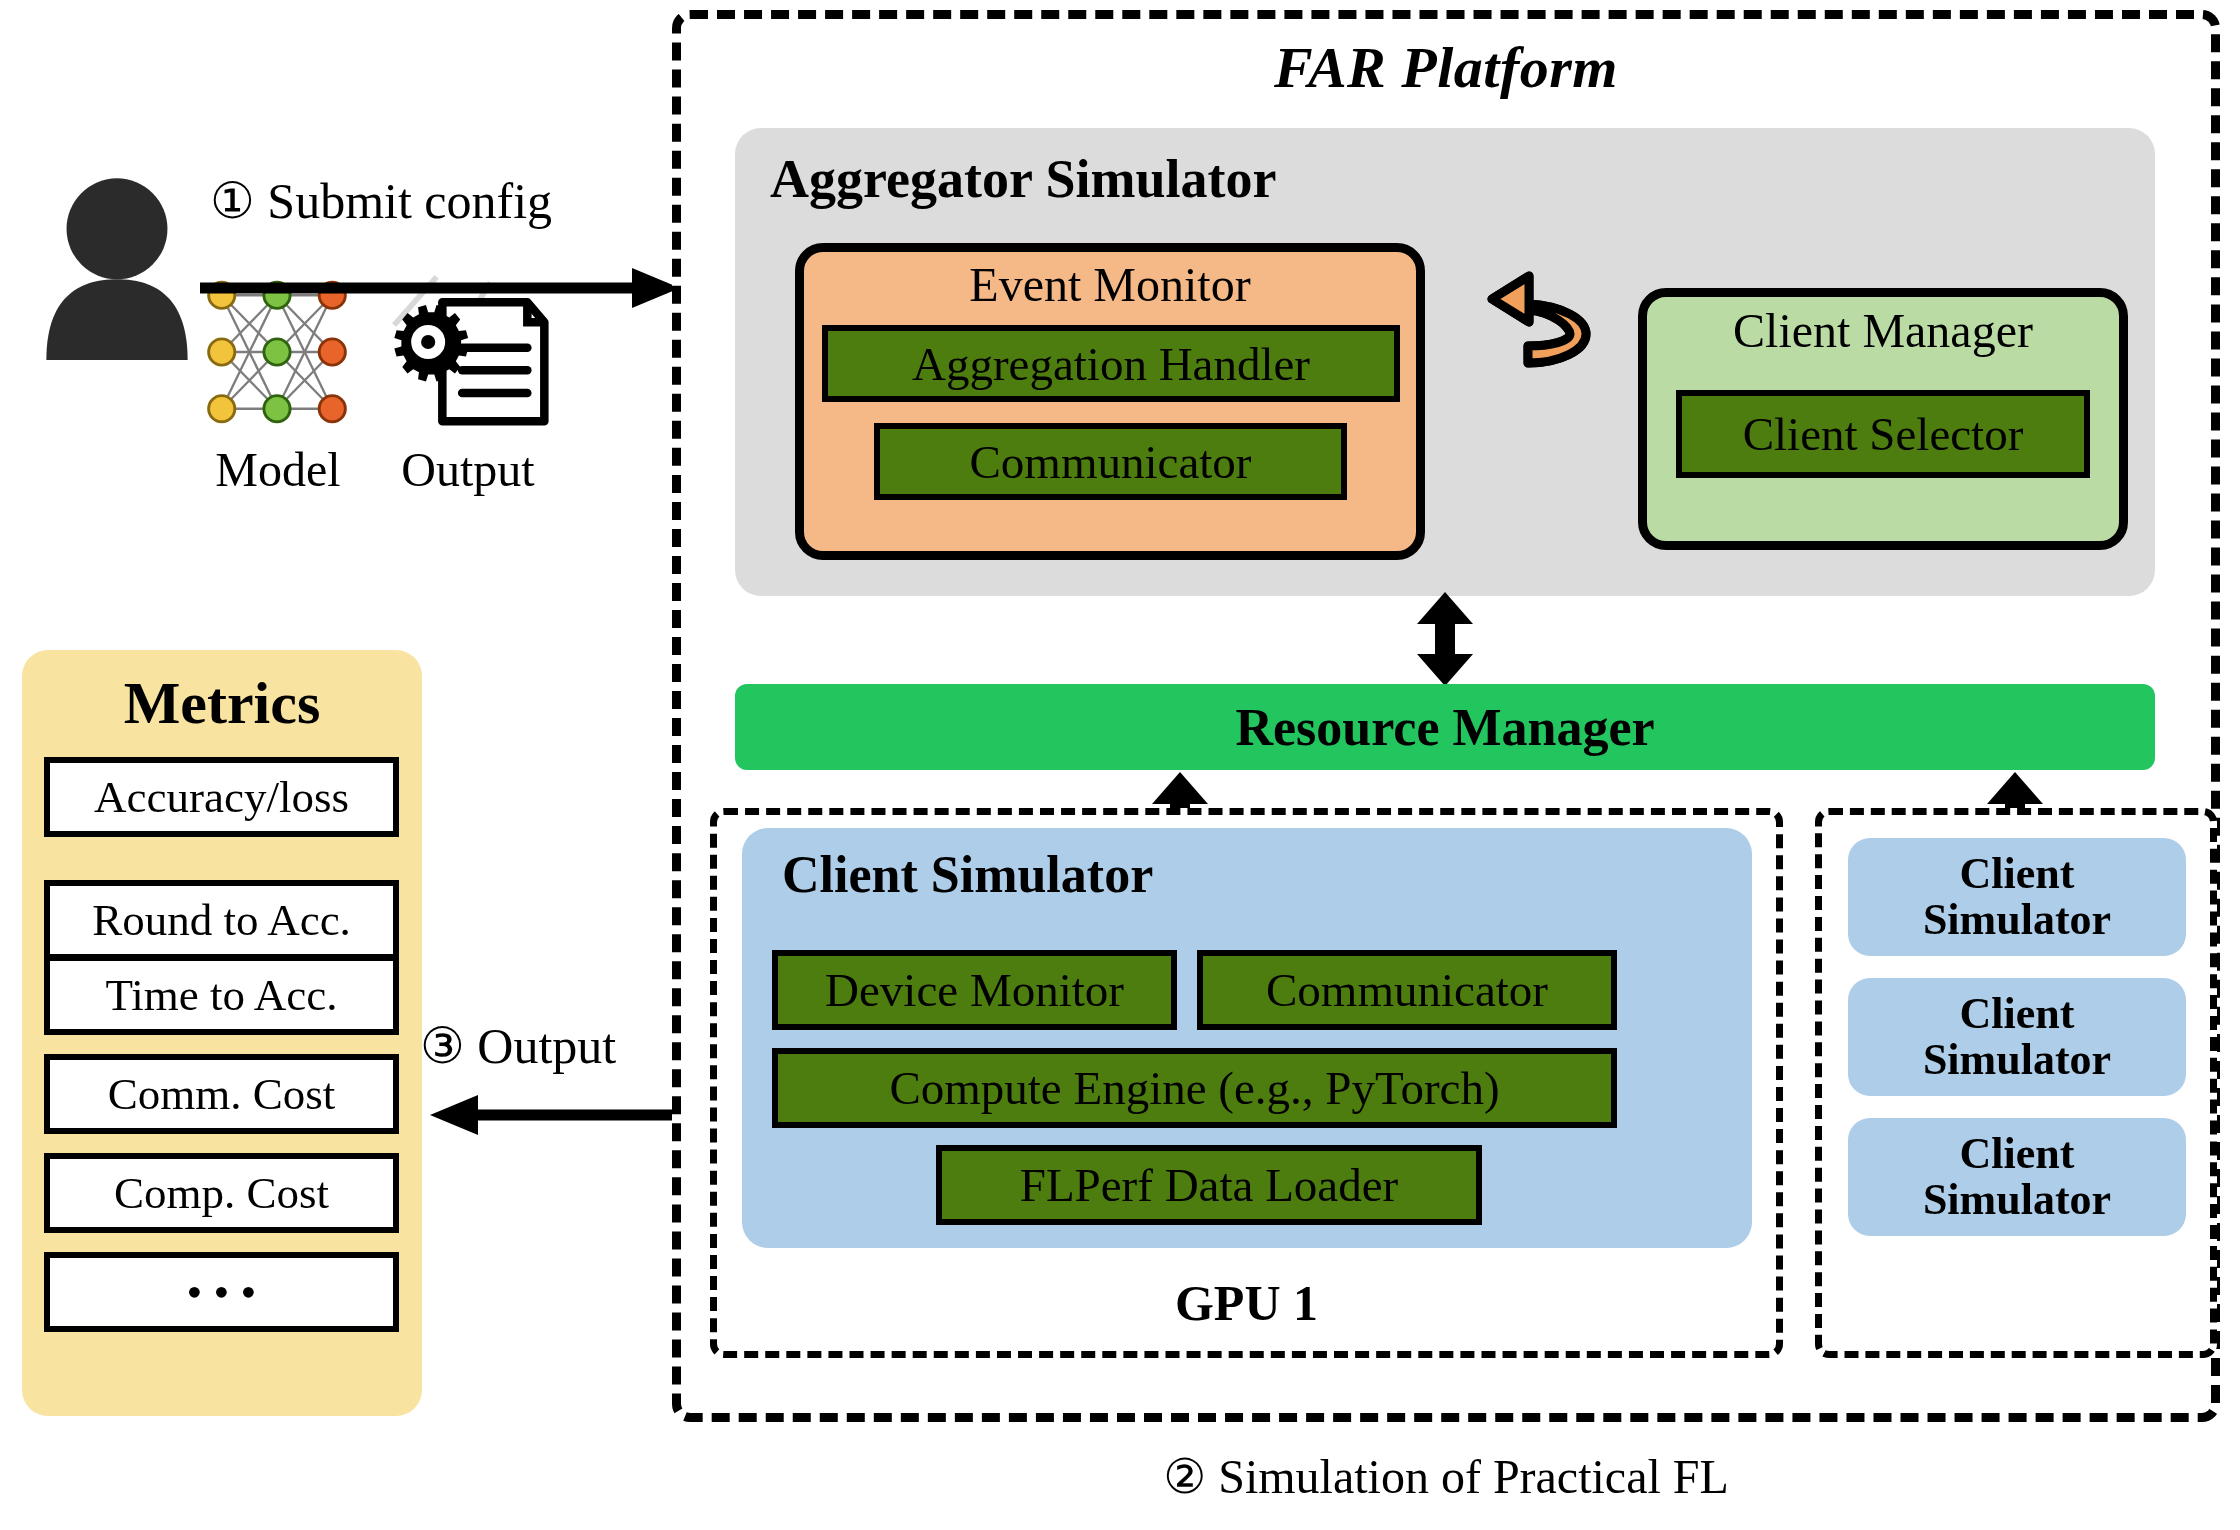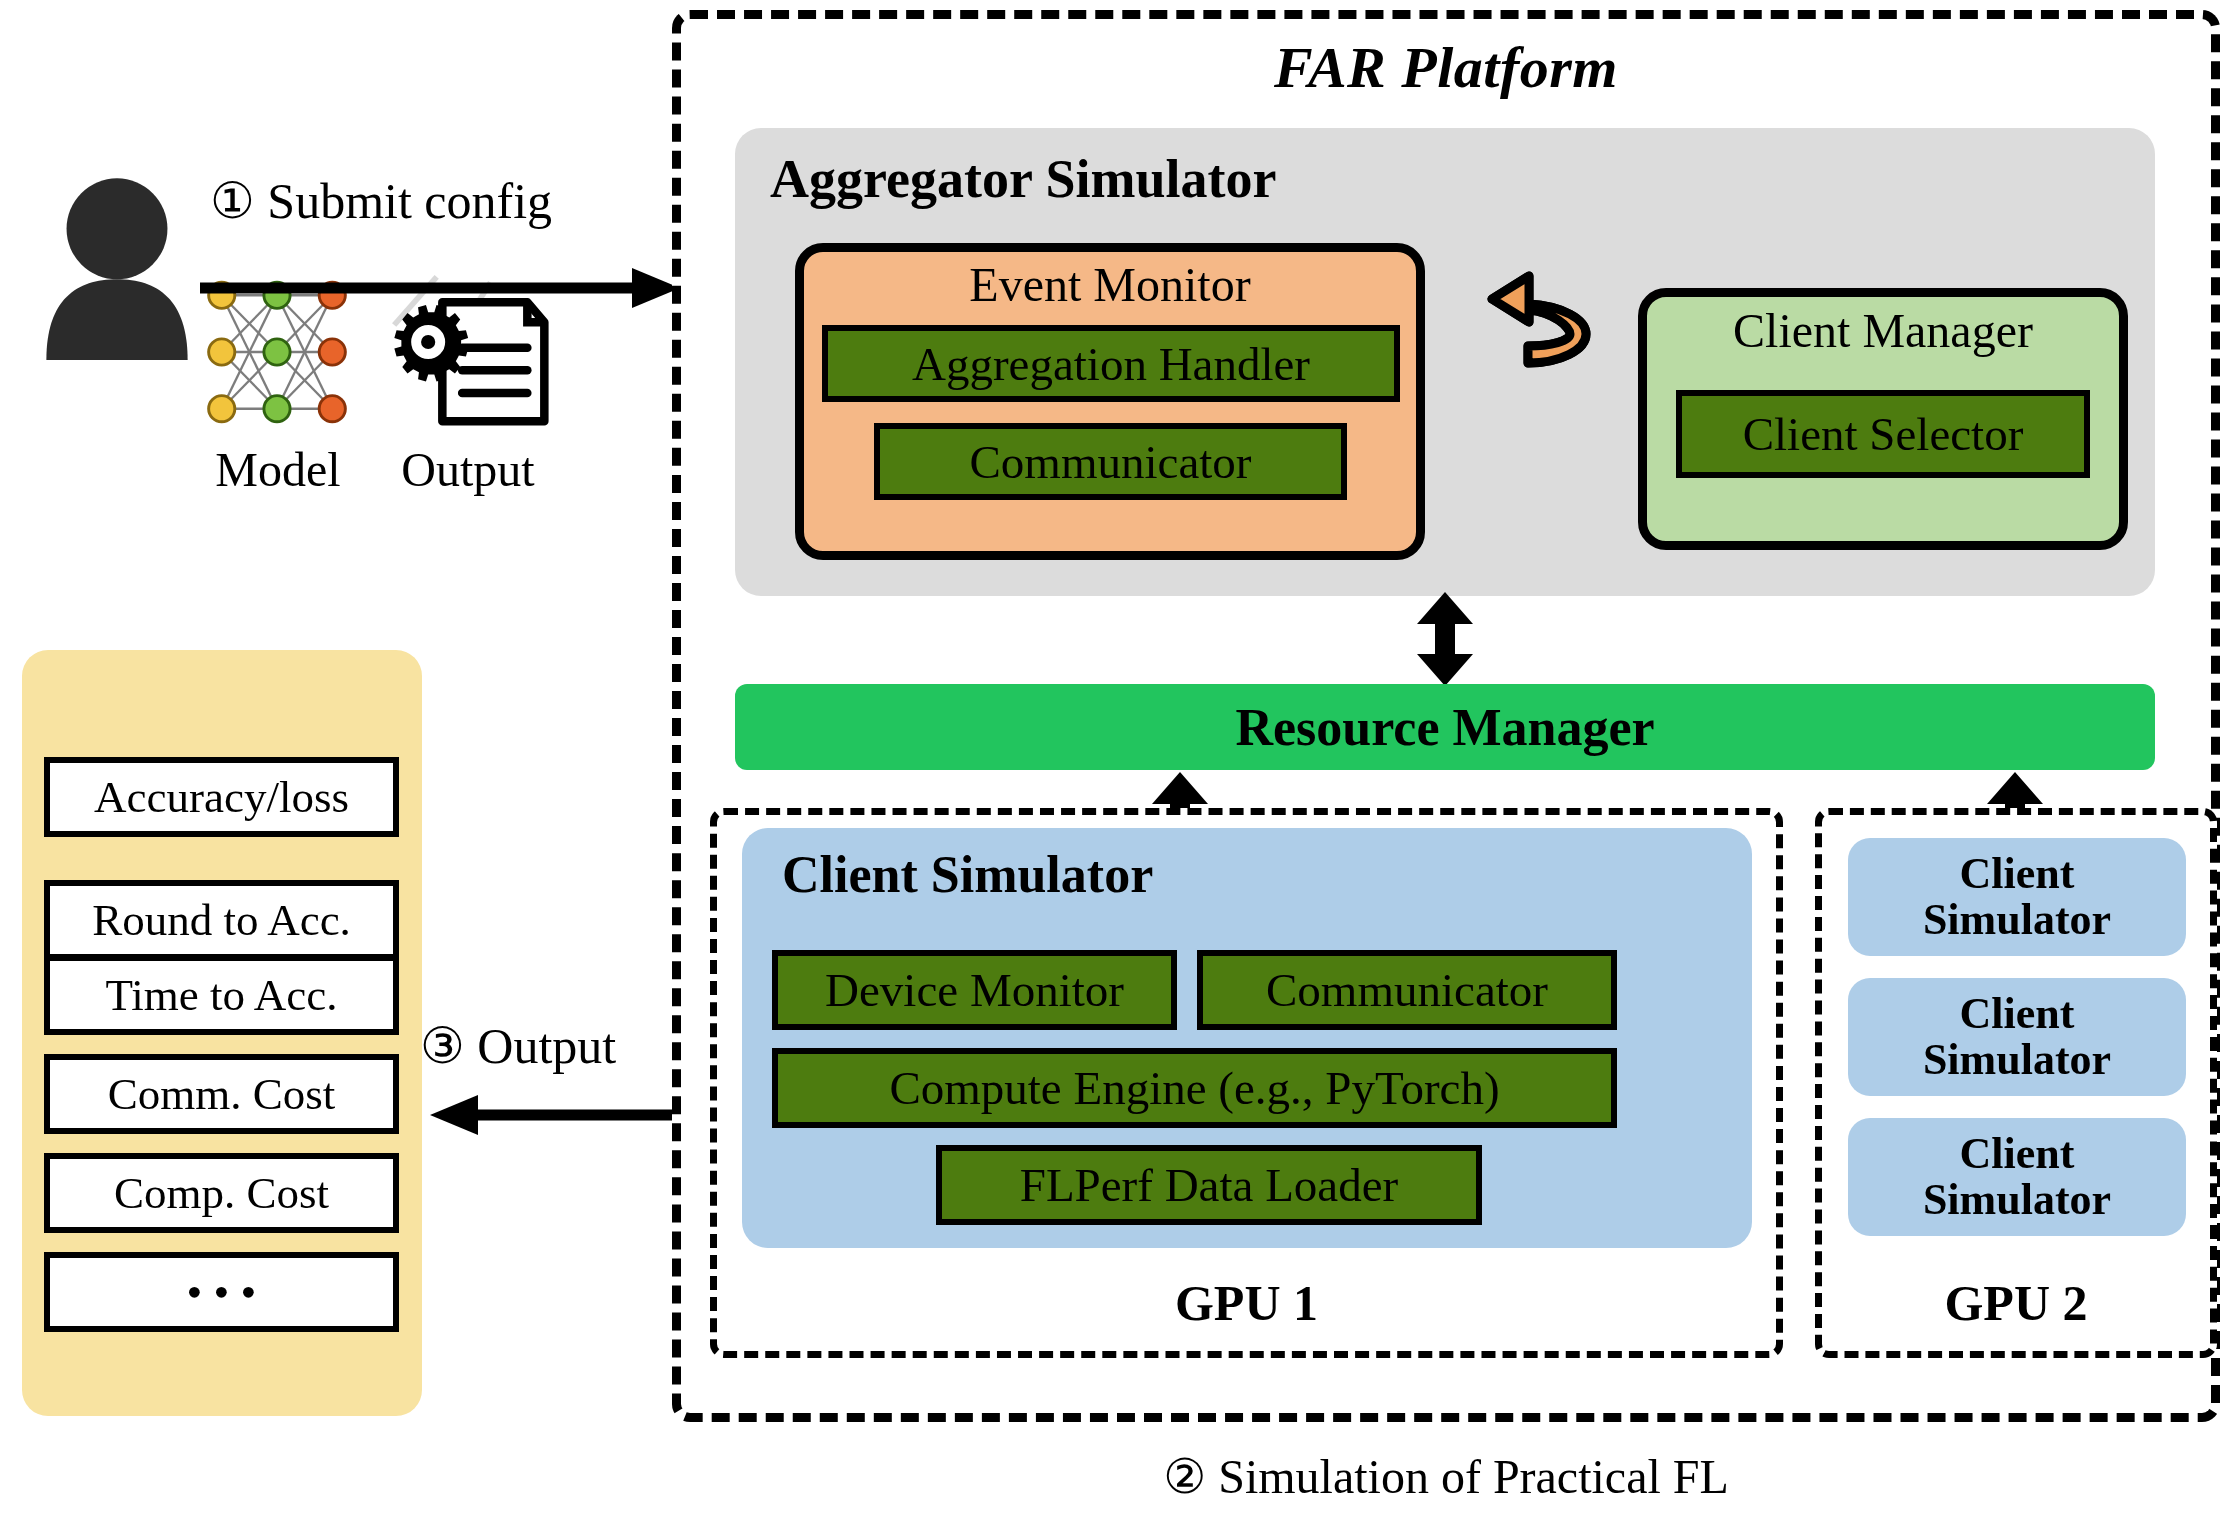--- a/index.html
+++ b/index.html
@@ -272,20 +272,21 @@
 
   <div class="abs" id="step1-label">① Submit config</div>
   <div class="abs" id="step1-arrow">
     <svg viewBox="0 0 480 40" width="480" height="40">
       <line x1="0" y1="20" x2="440" y2="20" stroke="#000" stroke-width="11"></line>
       <polygon points="480,20 432,0 432,40" fill="#000"></polygon>
     </svg>
   </div>
 
   <div class="abs" id="metrics-panel"></div>
+  <div class="abs ctr" id="metrics-title">Metrics</div>
 
   <div class="abs ctr metric-row" style="top:757px">Accuracy/loss</div>
   <div class="abs ctr metric-row" style="top:880px">Round to Acc.</div>
   <div class="abs ctr metric-row" style="top:955px">Time to Acc.</div>
   <div class="abs ctr metric-row" style="top:1054px">Comm. Cost</div>
   <div class="abs ctr metric-row" style="top:1153px">Comp. Cost</div>
   <div class="abs ctr metric-row" style="top:1252px">• • •</div>
 
   <div class="abs" id="step3-label">③ Output</div>
   <div class="abs" id="step3-arrow">
@@ -357,17 +358,16 @@
     <span>Simulator</span>
   </div>
   <div class="abs ctr mini-client" id="mini-2">
     <span>Client</span>
     <span>Simulator</span>
   </div>
   <div class="abs ctr mini-client" id="mini-3">
     <span>Client</span>
     <span>Simulator</span>
   </div>
-  <div class="abs ctr gpu-label" id="gpu2-label">GPU 2</div>
 
   <div class="abs ctr" id="step2-caption">② Simulation of Practical FL</div>
 
 </div>
 
 </body></html>

